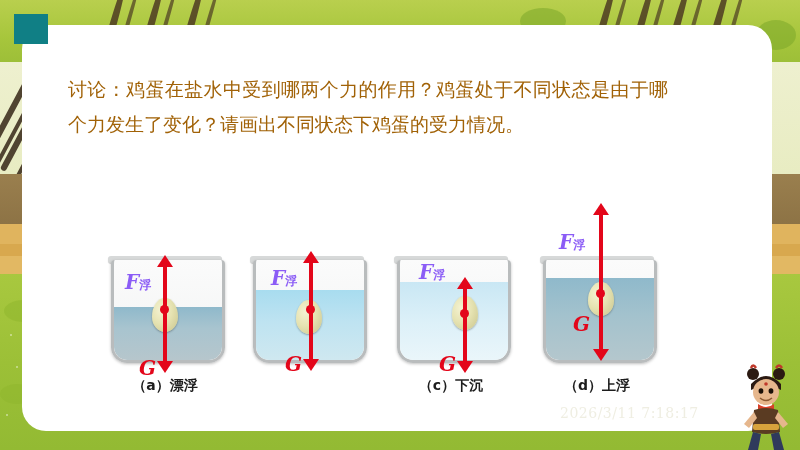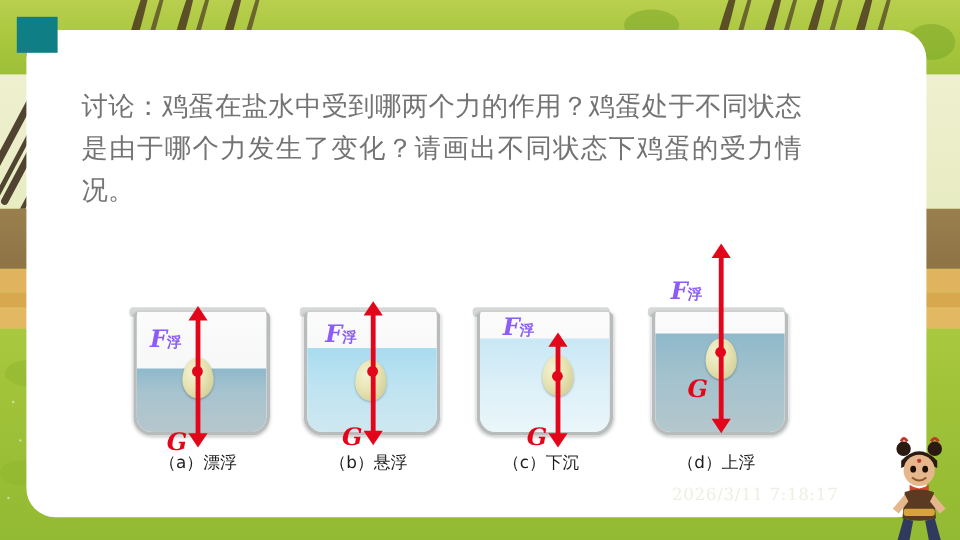--- a/index.html
+++ b/index.html
@@ -39,22 +39,22 @@
   
   .card{position:absolute;left:22px;top:25px;width:750px;height:406px;background:#ffffff;
         border-radius:24px;}
 
   
   .title-bullet{position:absolute;left:14px;top:14px;width:34px;height:30px;background:#107f85;}
   .title-text{position:absolute;left:52px;top:10px;font-size:29px;font-weight:bold;color:#117f86;
               letter-spacing:1px;font-family:"DejaVu Sans",sans-serif;white-space:nowrap;}
 
   
-  .para{position:absolute;left:68px;top:72px;width:600px;font-size:22px;line-height:35px;
-        color:#737373;font-family:"DejaVu Sans",sans-serif;text-align:justify;}
+  .para{position:absolute;left:68px;top:72px;width:600px;font-size:19px;line-height:35px;
+        color:#a16207;font-family:"DejaVu Sans",sans-serif;text-align:justify;}
 
   
   .figures{position:absolute;left:95px;top:200px;width:610px;height:195px;}
   .fig{position:absolute;bottom:0;width:140px;height:195px;}
   .fig-a{left:0;}
   .fig-b{left:142px;}
   .fig-c{left:286px;}
   .fig-d{left:432px;}
 
   .beaker{position:absolute;left:16px;width:108px;border:3px solid #b9bcbd;
@@ -77,21 +77,21 @@
 
   .flabel{position:absolute;color:#8b5cf6;font-weight:bold;font-style:italic;
           font-family:"DejaVu Serif",serif;white-space:nowrap;}
   .flabel .big{font-size:20px;}
   .flabel .sub{font-size:12px;font-style:normal;font-weight:bold;
                font-family:"DejaVu Sans",sans-serif;}
   .glabel{position:absolute;color:#e3061a;font-weight:bold;font-style:italic;font-size:20px;
           font-family:"DejaVu Serif",serif;}
 
   .caption{position:absolute;bottom:0;left:0;width:140px;text-align:center;font-size:14px;
-           color:#1d1d1d;font-family:"DejaVu Sans",sans-serif;white-space:nowrap;}
+           color:#1d1d1d;font-family:"DejaVu Sans",sans-serif;white-space:nowrap;font-weight:bold;}
 
   
   .watermark{position:absolute;left:560;top:405px;font-size:14px;color:#efeee2;
              font-family:"DejaVu Serif",serif;letter-spacing:.5px;}
 
   
   .mascot{position:absolute;right:6px;bottom:0;width:56px;height:88px;}
   .mascot svg{display:block;}
 </style>
 </head>
@@ -179,21 +179,20 @@
         <div class="head head-up"></div>
       </div>
       <div class="arrow" style="left:72px;top:110px;height:50px;">
         <div class="head head-down"></div>
       </div>
       <div class="dot" style="left:69px;top:105px;"></div>
       <div class="flabel" style="left:34px;top:66px;">
         <span class="big">F</span><span class="sub">浮</span>
       </div>
       <div class="glabel" style="left:48px;top:152px;">G</div>
-      <div class="caption">（b）悬浮</div>
     </div>
 
     <div class="fig fig-c">
       <div class="rim" style="top:56px;"></div>
       <div class="beaker" style="top:60px;height:100px;">
         <div class="water" style="height:78px;background:linear-gradient(180deg,#c9e7f4 0%,#dcf0f8 50%,#eaf6fa 100%);"></div>
         <div class="egg" style="left:52px;top:36px;"></div>
       </div>
       <div class="arrow" style="left:82px;top:88px;height:26px;">
         <div class="head head-up"></div>

